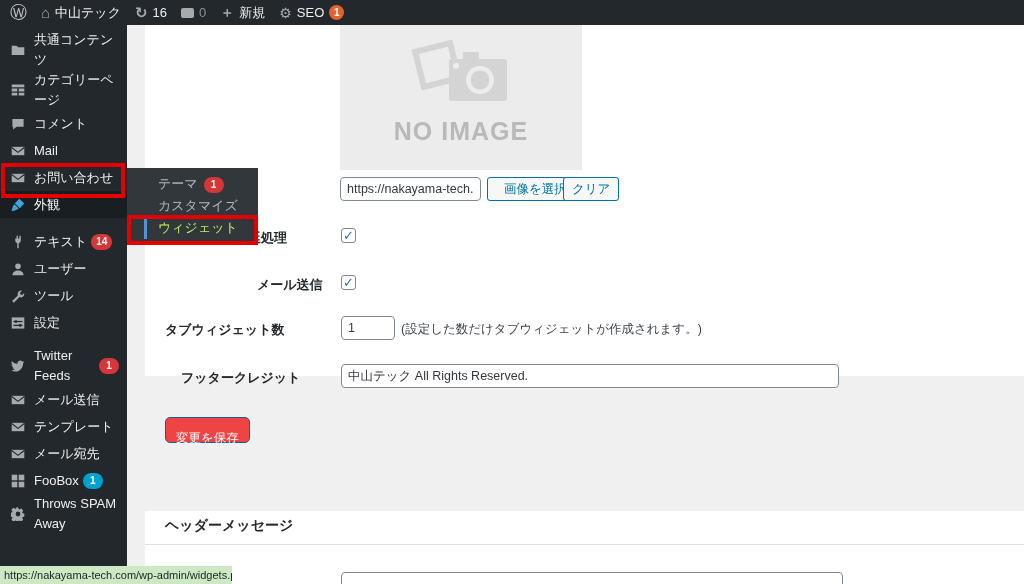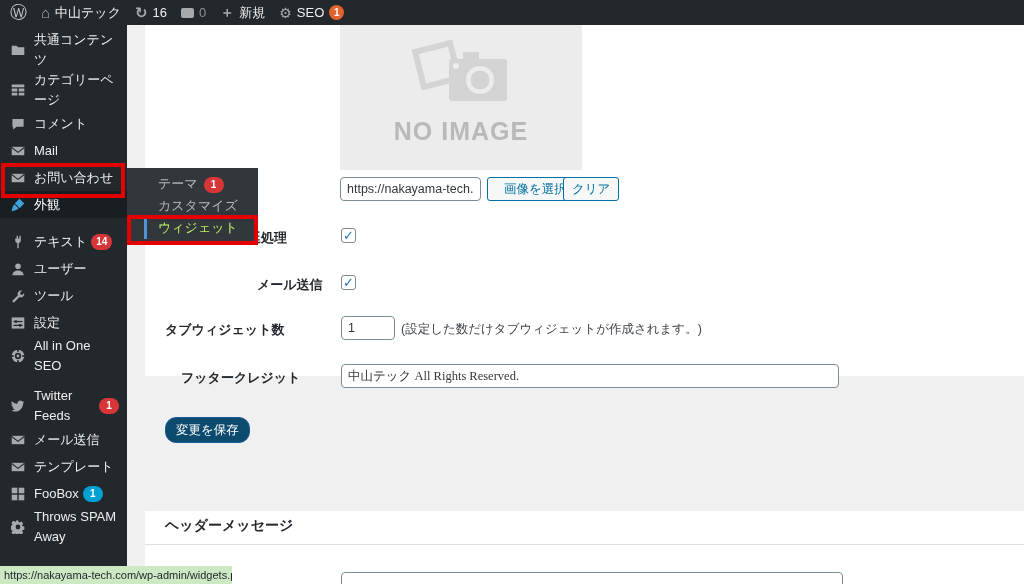--- a/index.html
+++ b/index.html
@@ -49,22 +49,22 @@
   .panel1{top:25px;height:351px;}
   .panel2{top:487px;height:97px;margin-top:24px;}
   .noimage{position:absolute;left:195px;top:0;width:242px;height:145px;background:#ececec;text-align:center;}
   .noimage-text{position:absolute;left:0;right:0;top:92px;font-size:25px;font-weight:bold;color:#b9b9b9;letter-spacing:1px;
     font-family:"Liberation Sans","DejaVu Sans",sans-serif;}
   .txt-input{position:absolute;border:1px solid #7e8993;border-radius:4px;background:#fff;color:#32373c;
     font-size:12.5px;padding:0 6px;box-sizing:border-box;font-family:"Liberation Sans","DejaVu Sans",sans-serif;}
   .btn-secondary{position:absolute;height:24px;background:#f6f7f7;border:1px solid #0071a1;border-radius:3px;
     color:#0071a1;font-size:12.5px;cursor:pointer;padding:0 8px;box-sizing:border-box;
     font-family:"Liberation Sans","DejaVu Sans",sans-serif;}
-  .btn-primary{position:absolute;height:26px;background:#0c4a6e;border:1px solid #1a5d94;border-radius:11px;
-    color:#fff;font-size:12.5px;cursor:pointer;padding:3px 10px;box-sizing:border-box;
+  .btn-primary{position:absolute;height:26px;background:#ef4444;border:1px solid #1a5d94;border-radius:5px;
+    color:#fff;font-size:12.5px;cursor:pointer;padding:12px 10px;box-sizing:border-box;
     font-family:"Liberation Sans","DejaVu Sans",sans-serif;}
   .form-label{position:absolute;font-weight:bold;font-size:13px;color:#23282d;white-space:nowrap;}
   .hint{position:absolute;font-size:12.5px;color:#3c434a;white-space:nowrap;}
   .wp-check{position:absolute;width:15px;height:15px;border:1px solid #7e8993;border-radius:3px;background:#fff;
     color:#2271b1;font-size:13px;line-height:14px;text-align:center;cursor:pointer;box-sizing:border-box;}
   .section-title{position:absolute;left:20px;top:6px;font-size:14px;font-weight:bold;color:#23282d;}
   .divider{position:absolute;left:0;right:0;top:33px;border-top:1px solid #e0e0e0;}
 
   
   .redbox{position:absolute;border:4px solid #e50000;box-sizing:border-box;z-index:40;pointer-events:none;}
@@ -126,21 +126,21 @@
     <div class="wp-check" style="left:196px;top:203px;">✓</div>
 
     <div class="form-label" style="left:112px;top:251px;">メール送信</div>
     <div class="wp-check" style="left:196px;top:250px;">✓</div>
 
     <div class="form-label" style="left:20px;top:296px;">タブウィジェット数</div>
     <input class="txt-input" style="left: 196px; top: 291px; width: 54px; height: 24px;" type="text" value="1">
     <div class="hint" style="left:256px;top:296px;">(設定した数だけタブウィジェットが作成されます。)</div>
 
     <div class="form-label" style="left:36px;top:344px;">フッタークレジット</div>
-    <input class="txt-input" style="left: 196px; top: 339px; width: 498px; height: 24px; font-family: Liberation Serif, serif;" type="text" value="中山テック All Rights Reserved.">
+    <input class="txt-input" style="left: 196px; top: 339px; width: 498px; height: 24px;" type="text" value="中山テック All Rights Reserved.">
 
     <button class="btn-primary" style="left:20px;top:392px;">変更を保存</button>
   </div>
 
   <div class="panel panel2">
     <div class="section-title">ヘッダーメッセージ</div>
     <div class="divider"></div>
     <div class="form-label" style="left:20px;top:66px;">テキスト</div>
     <input class="txt-input" style="left: 196px; top: 61px; width: 502px; height: 24px;" type="text" value="">
   </div>
@@ -228,34 +228,20 @@
           <svg viewBox="0 0 20 20">
             <path d="M1 2h18v16H1z" fill="currentColor"></path>
             <rect x="3.5" y="7" width="13" height="1.8" fill="#23282d"></rect>
             <circle cx="7" cy="8" r="2" fill="#23282d"></circle>
             <rect x="3.5" y="12.5" width="13" height="1.8" fill="#23282d"></rect>
             <circle cx="13" cy="13.4" r="2" fill="#23282d"></circle>
           </svg>
         </span>
         <span class="sb-label">設定</span>
       </div>
-      <div class="sb-item">
-        <span class="sb-ico">
-          <svg viewBox="0 0 20 20">
-            <circle cx="10" cy="10" r="9" fill="currentColor"></circle>
-            <circle cx="10" cy="10" r="4.5" fill="#23282d"></circle>
-            <circle cx="10" cy="10" r="2" fill="currentColor"></circle>
-            <rect x="8.8" y="0" width="2.4" height="4" fill="#23282d"></rect>
-            <rect x="8.8" y="16" width="2.4" height="4" fill="#23282d"></rect>
-            <rect x="0" y="8.8" width="4" height="2.4" fill="#23282d"></rect>
-            <rect x="16" y="8.8" width="4" height="2.4" fill="#23282d"></rect>
-          </svg>
-        </span>
-        <span class="sb-label">All in One SEO</span>
-      </div>
       <div class="sb-item sb-gap">
         <span class="sb-ico">
           <svg viewBox="0 0 20 20">
             <path d="M19 4.2c-.7.3-1.4.5-2.2.6.8-.5 1.4-1.2 1.7-2.1-.8.4-1.6.8-2.5 1A3.9 3.9 0 0 0 9.3 7.3 11 11 0 0 1 1.3 3.2a3.9 3.9 0 0 0 1.2 5.2c-.6 0-1.2-.2-1.8-.5 0 1.9 1.3 3.5 3.1 3.9-.6.2-1.2.2-1.8.1a3.9 3.9 0 0 0 3.7 2.7A7.9 7.9 0 0 1 0 16.2 11 11 0 0 0 6 18c7.2 0 11.2-6 11.2-11.2v-.5c.7-.6 1.4-1.3 1.8-2.1z" fill="currentColor"></path>
           </svg>
         </span>
         <span class="sb-label">Twitter Feeds</span>
         <span class="badge">1</span>
       </div>
       <div class="sb-item">
@@ -268,20 +254,29 @@
         <span class="sb-label">メール送信</span>
       </div>
       <div class="sb-item">
         <span class="sb-ico">
           <svg viewBox="0 0 20 20">
             <path d="M1 4h18v12H1z" fill="currentColor"></path>
             <path d="M1 5l9 7 9-7" stroke="#23282d" stroke-width="1.6" fill="none"></path>
           </svg>
         </span>
         <span class="sb-label">テンプレート</span>
+      </div>
+      <div class="sb-item">
+        <span class="sb-ico">
+          <svg viewBox="0 0 20 20">
+            <path d="M1 4h18v12H1z" fill="currentColor"></path>
+            <path d="M1 5l9 7 9-7" stroke="#23282d" stroke-width="1.6" fill="none"></path>
+          </svg>
+        </span>
+        <span class="sb-label">メール宛先</span>
       </div>
       <div class="sb-item">
         <span class="sb-ico">
           <svg viewBox="0 0 20 20">
             <rect x="1" y="1" width="8" height="8" fill="currentColor"></rect>
             <rect x="11" y="1" width="8" height="8" fill="currentColor"></rect>
             <rect x="1" y="11" width="8" height="8" fill="currentColor"></rect>
             <rect x="11" y="11" width="8" height="8" fill="currentColor"></rect>
           </svg>
         </span>

